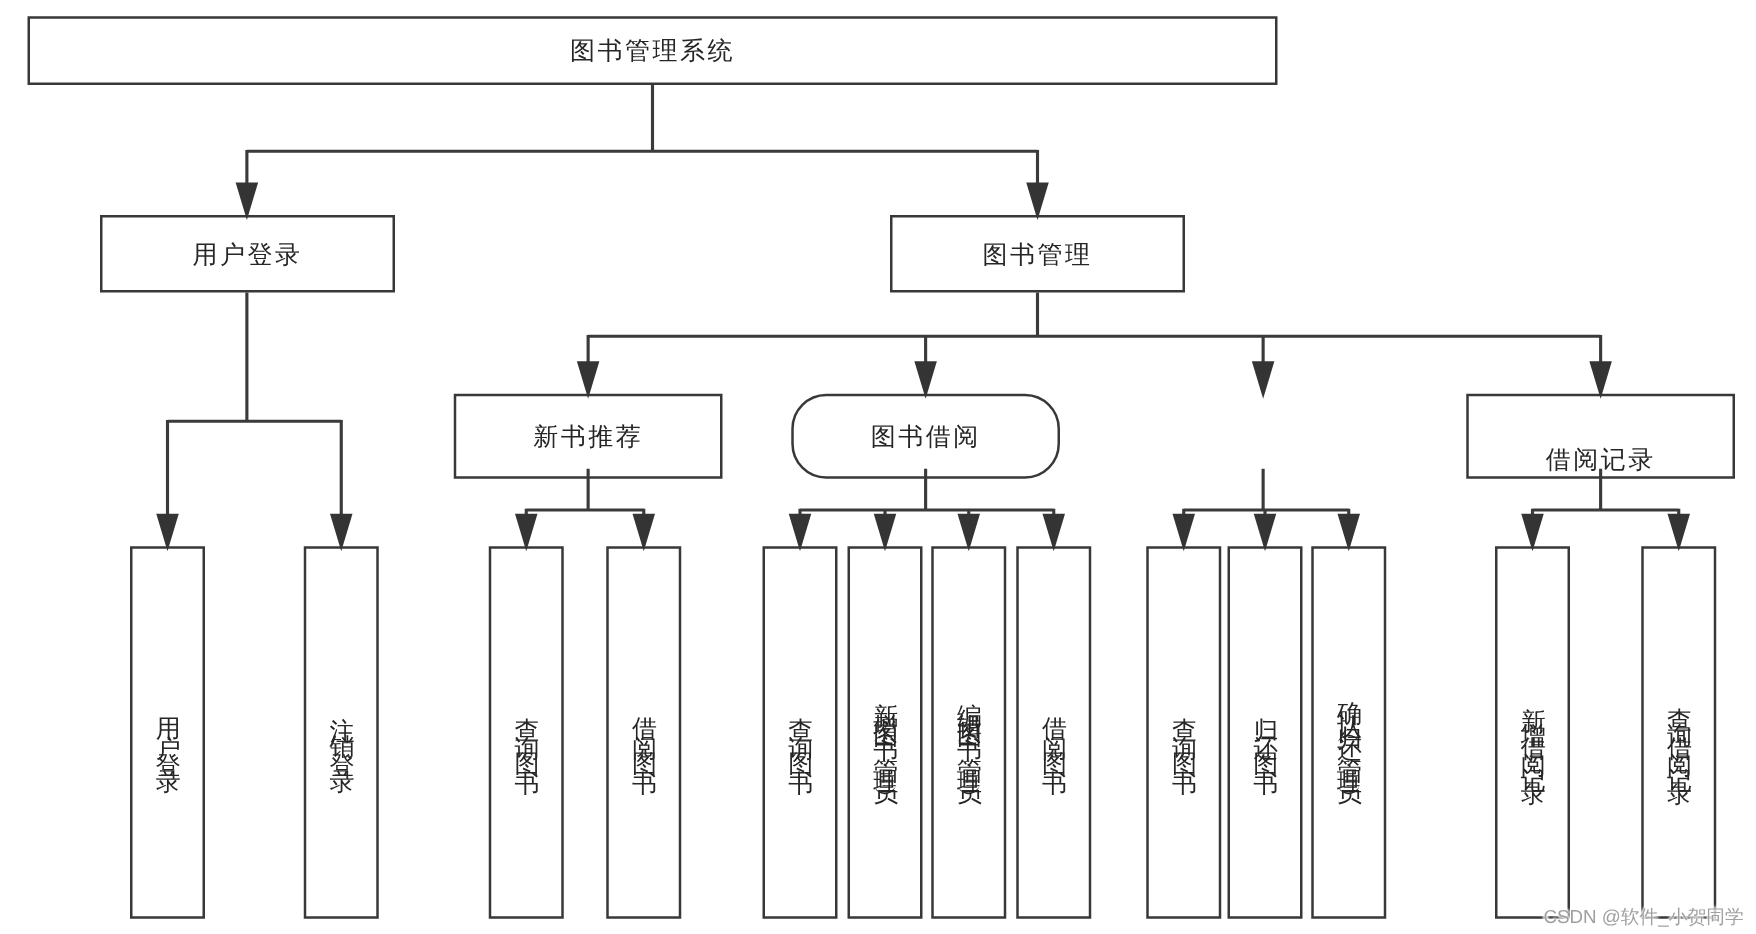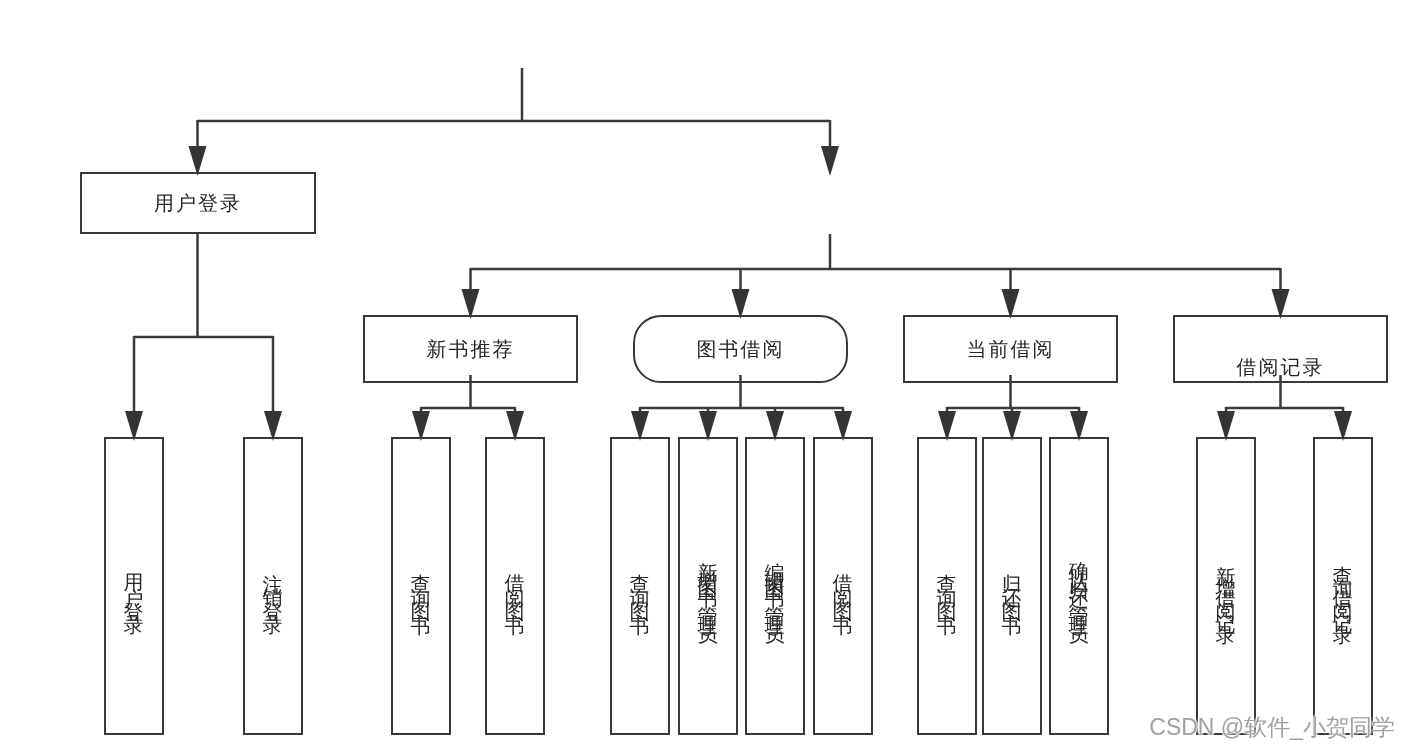--- a/index.html
+++ b/index.html
@@ -54,21 +54,21 @@
     letter-spacing: 14px;
     white-space: normal;
   }
   .leaf .ls-md { letter-spacing: 12px; }
   .leaf .ls-sm { letter-spacing: 9px; }
   .watermark {
     position: absolute;
     right: 10px;
     bottom: 4px;
     z-index: 3;
-    font-size: 23px;
+    font-size: 15px;
     color: #a0a0a0;
     text-shadow: 0 1px 2px #ffffff, 0 -1px 2px #ffffff, 1px 0 2px #ffffff, -1px 0 2px #ffffff;
   }
 </style>
 </head>
 <body>
 
 <div class="canvas">
 
   <svg class="connectors" viewBox="0 0 1405 747" xmlns="http://www.w3.org/2000/svg">
@@ -97,33 +97,36 @@
       <polygon points="766,411 784,411 775,441"></polygon>
       <polygon points="834,411 852,411 843,441"></polygon>
       <polygon points="938,411 956,411 947,441"></polygon>
       <polygon points="1003,411 1021,411 1012,441"></polygon>
       <polygon points="1070,411 1088,411 1079,441"></polygon>
       <polygon points="1217,411 1235,411 1226,441"></polygon>
       <polygon points="1334,411 1352,411 1343,441"></polygon>
     </g>
   </svg>
 
+  <div class="node root-box">
+    <span class="lbl">图书管理系统</span>
+  </div>
 
   <div class="node l2-box" style="left:80px;">
     <span class="lbl">用户登录</span>
+  </div>
+  <div class="node l2-box" style="left:712px;">
+    <span class="lbl">图书管理</span>
   </div>
 
   <div class="node l3-box" style="left:363px;">
     <span class="lbl">新书推荐</span>
   </div>
   <div class="node l3-box" style="left:633px;border-radius:28px;">
     <span class="lbl">图书借阅</span>
-  </div>
-  <div class="node l3-box" style="left:903px;">
-    <span class="lbl">当前借阅</span>
   </div>
   <div class="node l3-box" style="left:1173px;align-items:flex-end;">
     <span class="lbl">借阅记录</span>
   </div>
 
   <div class="node leaf" style="left:104px;">
     <span class="lbl">用户登录</span>
   </div>
   <div class="node leaf" style="left:243px;">
     <span class="lbl">注销登录</span>

